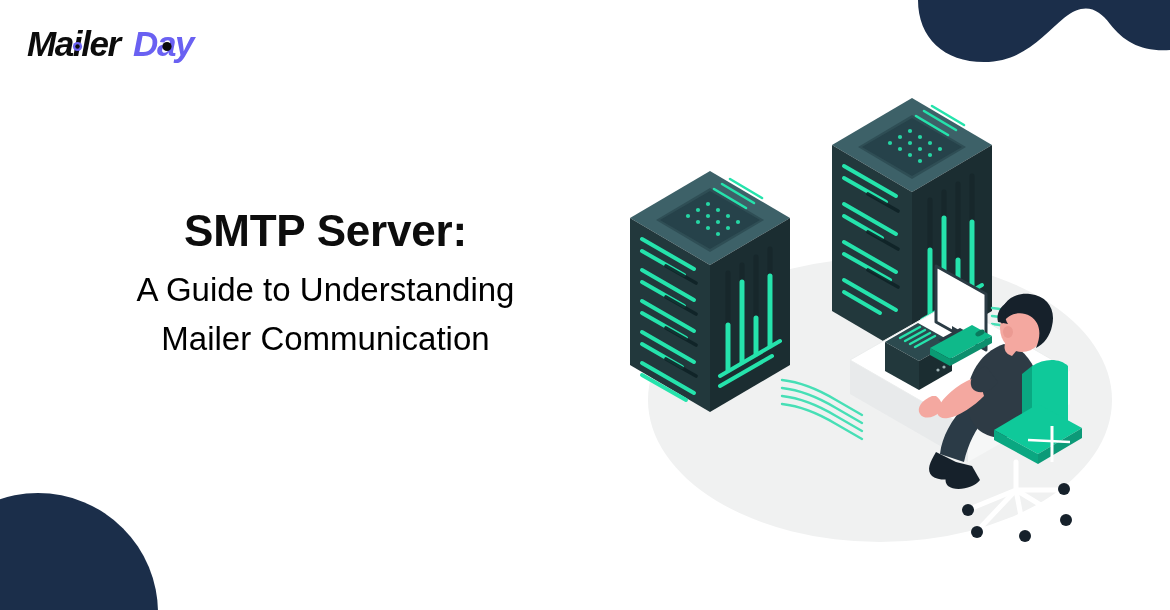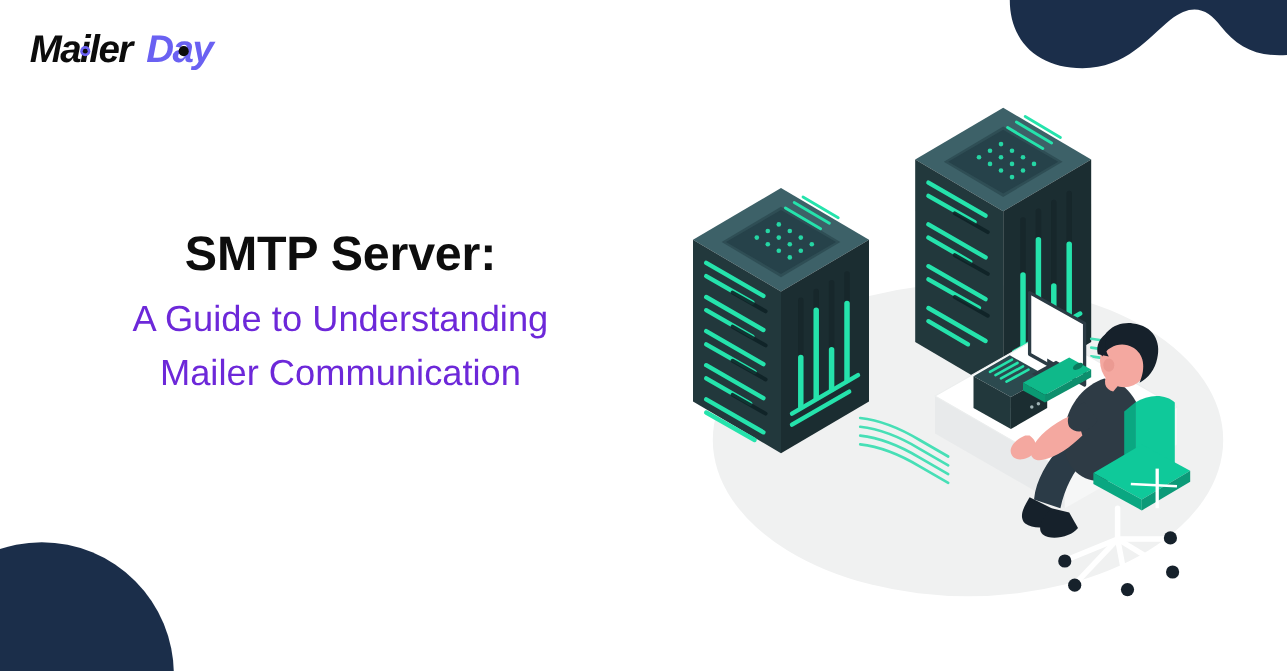--- a/index.html
+++ b/index.html
@@ -36,40 +36,40 @@
     top: 22px;
     height: 44px;
     display: flex;
     align-items: center;
   }
   #logo svg { display: block; }
 
   
   #headline {
     position: absolute;
-    left: 32px;
+    left: 48px;
     top: 205px;
     width: 555px;
     text-align: center;
     color: #111111;
   }
   #headline .line-main {
     font-size: 44px;
     font-weight: 700;
     letter-spacing: -0.2px;
     line-height: 1.18;
     margin: 0 0 8px 0;
     color: #0d0d0d;
   }
   #headline .line-sub {
     font-size: 33px;
     font-weight: 400;
     line-height: 1.5;
     margin: 0;
-    color: #6d28d9;
+    color: #000000;
     text-align: center;
   }
 
   
   #illustration {
     position: absolute;
     left: 600px;
     top: 70px;
     width: 540px;
     height: 500px;

